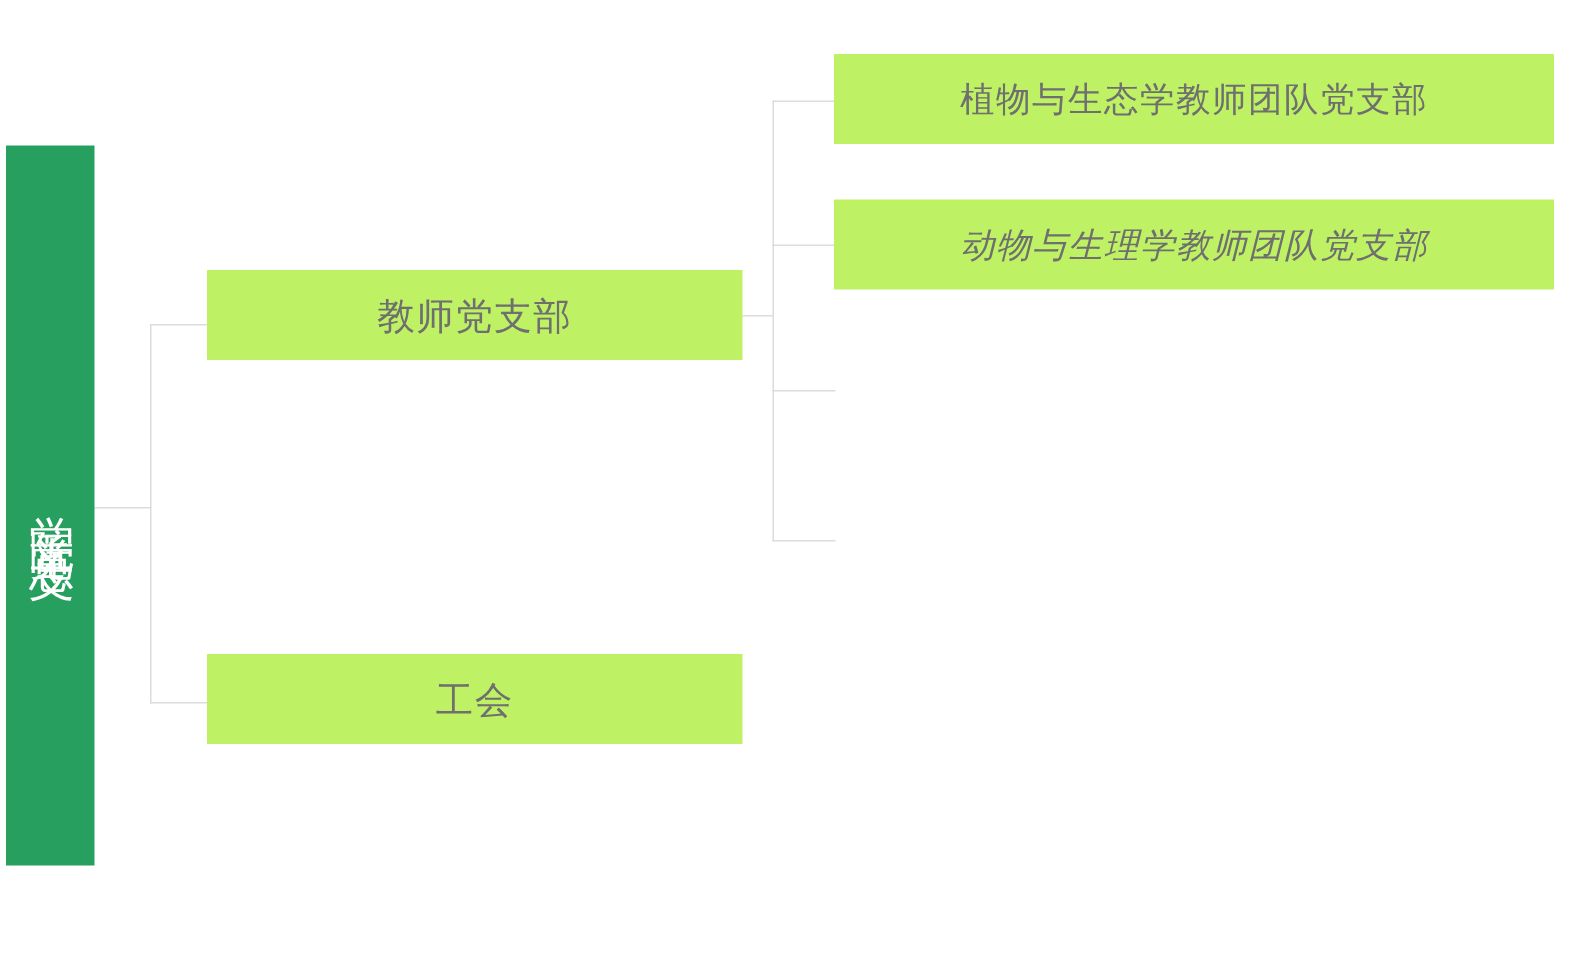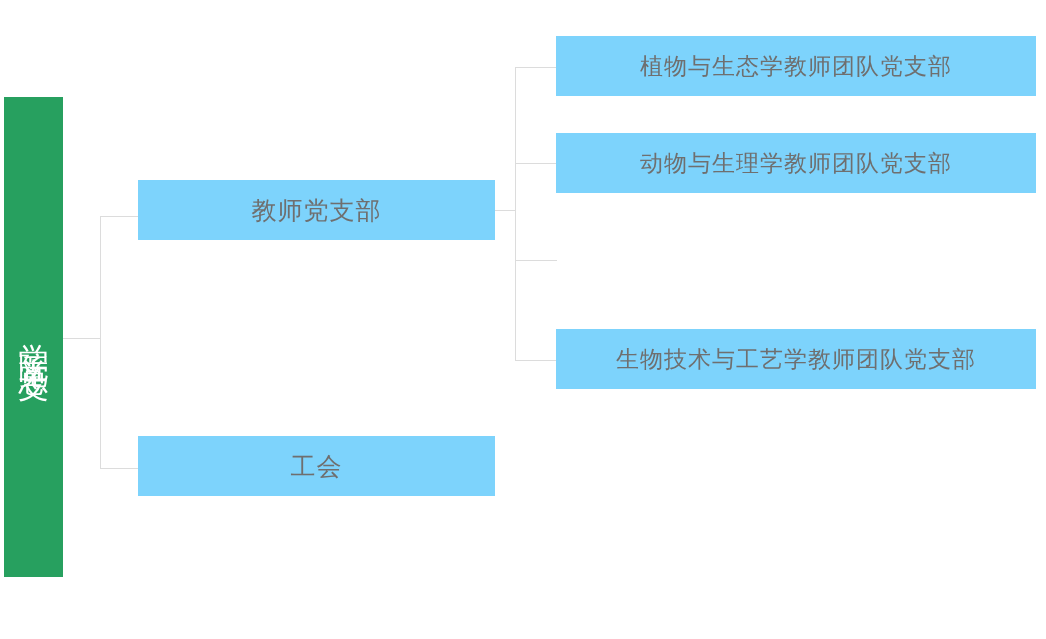--- a/index.html
+++ b/index.html
@@ -37,21 +37,21 @@
     color: #ffffff;
     font-size: 30px;
     letter-spacing: 7px;
     line-height: 1;
     white-space: nowrap;
   }
 
   
   .node-box {
     position: absolute;
-    background: #7dd3fc;
+    background: #bef264;
     display: flex;
     align-items: center;
     justify-content: center;
     box-sizing: border-box;
     color: #6f6f6f;
     font-size: 25px;
     letter-spacing: 1px;
     white-space: nowrap;
   }
   .node-box.level2 {
@@ -65,21 +65,21 @@
     height: 60px;
     font-size: 23px;
   }
 
   
   .n-teacher { top: 180px; }
   .n-union   { top: 436px; }
 
   
   .n-plant   { top: 36px; }
-  .n-animal  { top: 133px; }
+  .n-animal  { top: 133px; font-style: italic; }
   .n-cell    { top: 229px; }
   .n-biotech { top: 329px; }
 
   
   .line {
     position: absolute;
     background: #dcdcdc;
   }
   .line.h { height: 1px; }
   .line.v { width: 1px; }
@@ -129,17 +129,14 @@
 
   <div class="node-box level3 n-plant">
     <span>植物与生态学教师团队党支部</span>
   </div>
 
   <div class="node-box level3 n-animal">
     <span>动物与生理学教师团队党支部</span>
   </div>
 
 
-  <div class="node-box level3 n-biotech">
-    <span>生物技术与工艺学教师团队党支部</span>
-  </div>
 
 </div>
 
 </body></html>

